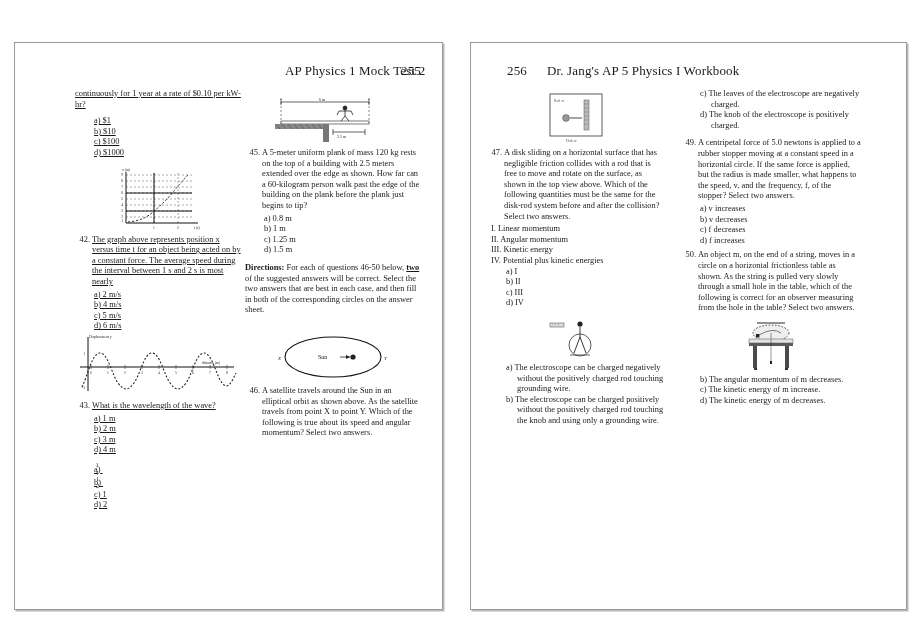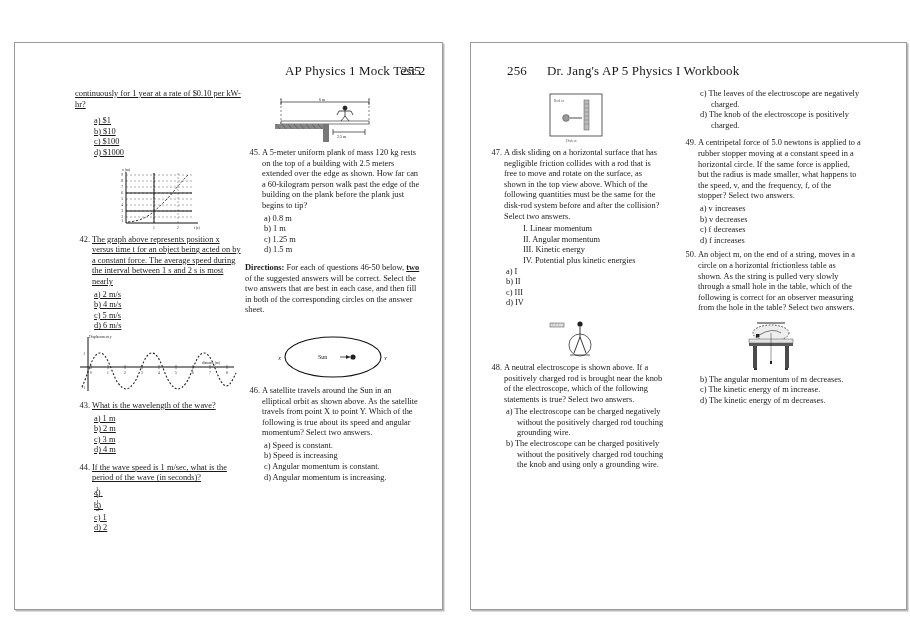--- a/index.html
+++ b/index.html
@@ -22,21 +22,21 @@
   .page-left .colB{left:230px;width:175px;}
   .page-right .colA{left:16px;width:178px;}
   .page-right .colB{left:210px;width:180px;}
 
   .q{position:relative;padding-left:17px;margin-bottom:2px;}
   .q .num{position:absolute;left:0;top:0;width:15px;text-align:right;}
   .q .body{display:block;}
   .opts{list-style:none;margin:0;padding:0 0 0 19px;}
   .opts li{white-space:normal;padding-left:11px;text-indent:-11px;}
   .romans{list-style:none;margin:0;padding:0 0 0 4px;}
-  .romans li{padding-left:12px;text-indent:-12px;margin-left:32px;}
+  .romans li{padding-left:12px;text-indent:-12px;}
   .para{margin:0 0 6px 0;}
   .gap{height:7px;}
   .gap-s{height:4px;}
   .bold{font-weight:bold;}
   .ul{text-decoration:underline;font-weight:bold;}
 
   .frac{display:inline-block;vertical-align:middle;text-align:center;font-size:6.4px;line-height:6.2px;
         position:relative;top:-.5px;}
   .frac .n{display:block;}
   .frac .d{display:block;border-top:.8px solid #1a1a1a;}
@@ -182,24 +182,20 @@
       </div>
       <ul class="opts">
         <li>a) 1 m</li>
         <li>b) 2 m</li>
         <li>c) 3 m</li>
         <li>d) 4 m</li>
       </ul>
 
       <div class="gap"></div>
 
-      <div class="q">
-        <span class="num">44.</span>
-        <span class="body">If the wave speed is 1 m/sec, what is the period of the wave (in seconds)?</span>
-      </div>
       <ul class="opts">
         <li>
           <span>a)</span>
           <span class="frac">
             <span class="n">1</span>
             <span class="d">4</span>
           </span>
         </li>
         <li>
           <span>b)</span>
@@ -294,26 +290,20 @@
             <polygon points="86,25 82,23 82,27" fill="#222"></polygon>
             <circle cx="89" cy="25" r="2.6" fill="#222"></circle>
           </svg>
         </div>
       </div>
 
       <div class="q">
         <span class="num">46.</span>
         <span class="body">A satellite travels around the Sun in an elliptical orbit as shown above. As the satellite travels from point X to point Y. Which of the following is true about its speed and angular momentum? Select two answers.</span>
       </div>
-      <ul class="opts">
-        <li>a) Speed is constant.</li>
-        <li>b) Speed is increasing</li>
-        <li>c) Angular momentum is constant.</li>
-        <li>d) Angular momentum is increasing.</li>
-      </ul>
     </div>
   </div>
 
   <div class="page page-right">
 
     <div class="hdr hdr-num-R">256</div>
     <div class="hdr hdr-title-R">Dr. Jang's AP 5 Physics I Workbook</div>
 
     <div class="col colA">
 
@@ -367,24 +357,20 @@
             <circle cx="32" cy="26" r="11" fill="none" stroke="#333" stroke-width="0.8"></circle>
             <g stroke="#222" stroke-width="0.9">
               <line x1="32" y1="18" x2="26" y2="34"></line>
               <line x1="32" y1="18" x2="38" y2="34"></line>
             </g>
             <line x1="22" y1="36" x2="42" y2="36" stroke="#333" stroke-width="0.8"></line>
           </svg>
         </div>
       </div>
 
-      <div class="q">
-        <span class="num">48.</span>
-        <span class="body">A neutral electroscope is shown above. If a positively charged rod is brought near the knob of the electroscope, which of the following statements is true? Select two answers.</span>
-      </div>
       <ul class="opts">
         <li>a) The electroscope can be charged negatively without the positively charged rod touching grounding wire.</li>
         <li>b) The electroscope can be charged positively without the positively charged rod touching the knob and using only a grounding wire.</li>
       </ul>
     </div>
 
     <div class="col colB">
 
       <ul class="opts">
         <li>c) The leaves of the electroscope are negatively charged.</li>

